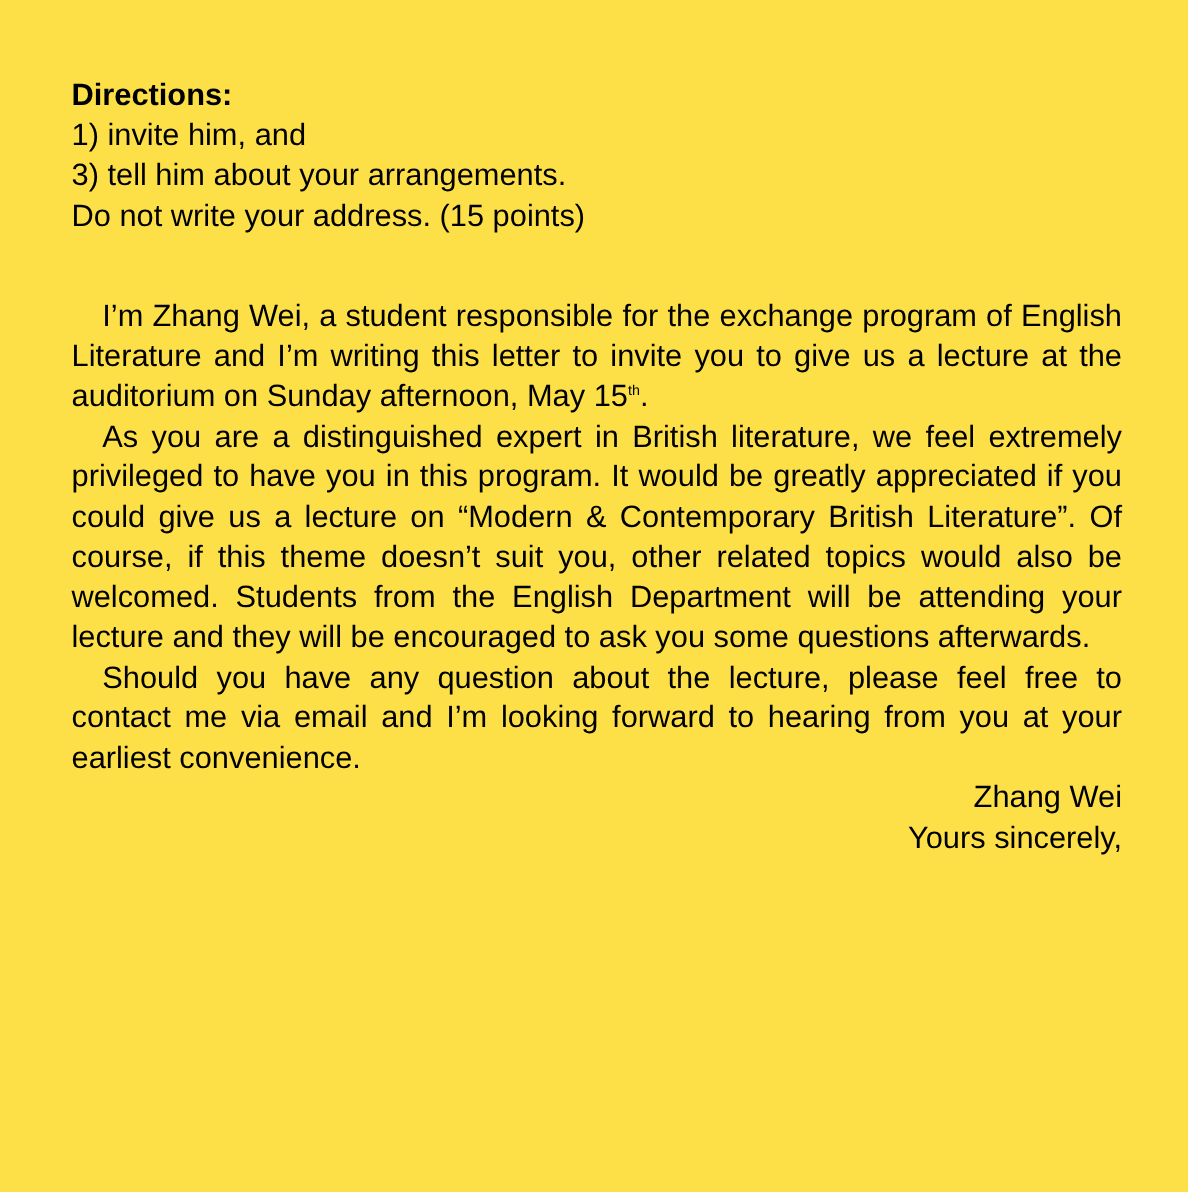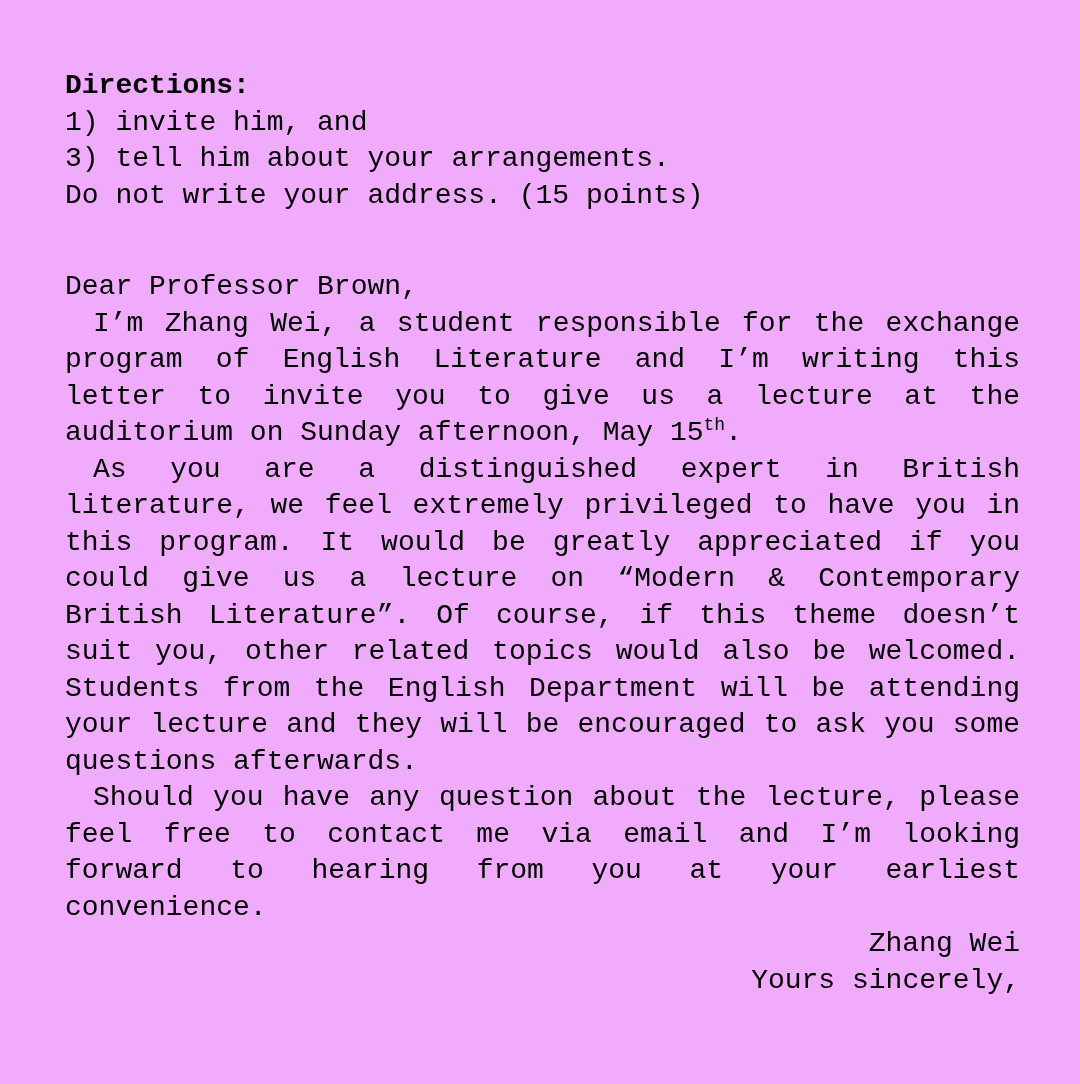--- a/index.html
+++ b/index.html
@@ -6,57 +6,56 @@
     margin: 0;
     padding: 0;
     background: #ffffff;
   }
   .page {
     position: relative;
     box-sizing: border-box;
     width: 1080px;
     height: 1084px;
     padding: 68px 60px 0 65px;
-    background: #f0abfc;
+    background: #fde047;
     color: #000000;
-    font-family: Liberation Mono, monospace;
+    font-family: Liberation Sans, sans-serif;
     font-size: 28px;
     line-height: 36.5px;
   }
   p { margin: 0; }
   .bold { font-weight: bold; }
   .justify {
     text-align: justify;
     text-justify: inter-word;
   }
   .indent { text-indent: 28px; }
   .right { text-align: right; }
   .spacer { height: 55px; }
   sup.ordinal {
-    font-size: 18px;
+    font-size: 13px;
     line-height: 0;
     vertical-align: 10px;
   }
 </style>
 </head>
 <body>
 
 <div class="page">
 
   <div>
     <p class="bold">Directions:</p>
     <p>1) invite him, and</p>
     <p>3) tell him about your arrangements.</p>
     <p>Do not write your address. (15 points)</p>
   </div>
 
   <div class="spacer"></div>
 
   <div>
-    <p>Dear Professor Brown,</p>
     <p class="justify indent"><span>I’m Zhang Wei, a student responsible for the exchange program of English Literature and I’m writing this letter to invite you to give us a lecture at the auditorium on Sunday afternoon, May 15</span><sup class="ordinal">th</sup><span>.</span></p>
     <p class="justify indent">As you are a distinguished expert in British literature, we feel extremely privileged to have you in this program. It would be greatly appreciated if you could give us a lecture on “Modern &amp; Contemporary British Literature”. Of course, if this theme doesn’t suit you, other related topics would also be welcomed. Students from the English Department will be attending your lecture and they will be encouraged to ask you some questions afterwards.</p>
     <p class="justify indent">Should you have any question about the lecture, please feel free to contact me via email and I’m looking forward to hearing from you at your earliest convenience.</p>
     <p class="right">Zhang Wei</p>
     <p class="right">Yours sincerely,</p>
   </div>
 
 </div>
 
 </body></html>

